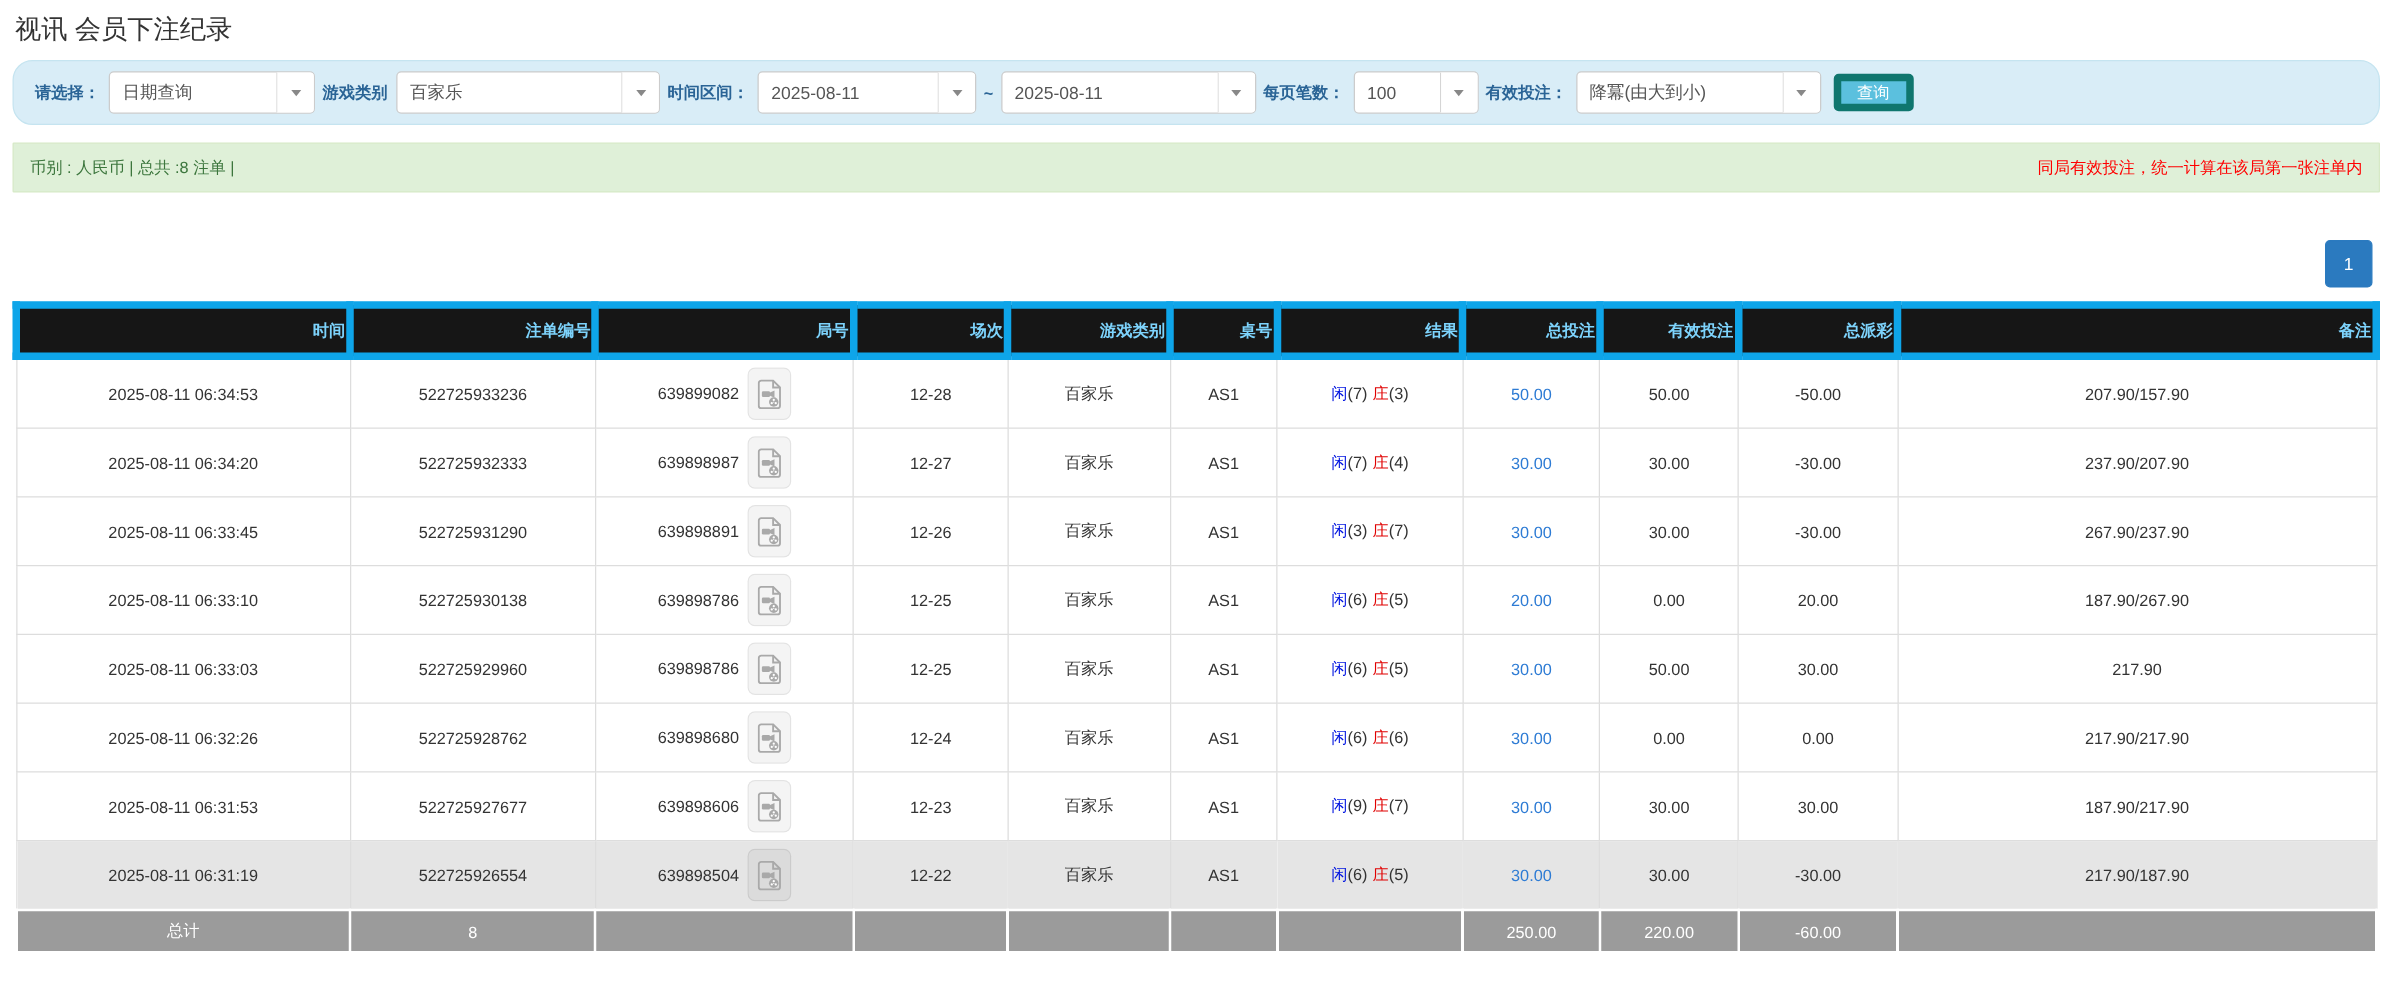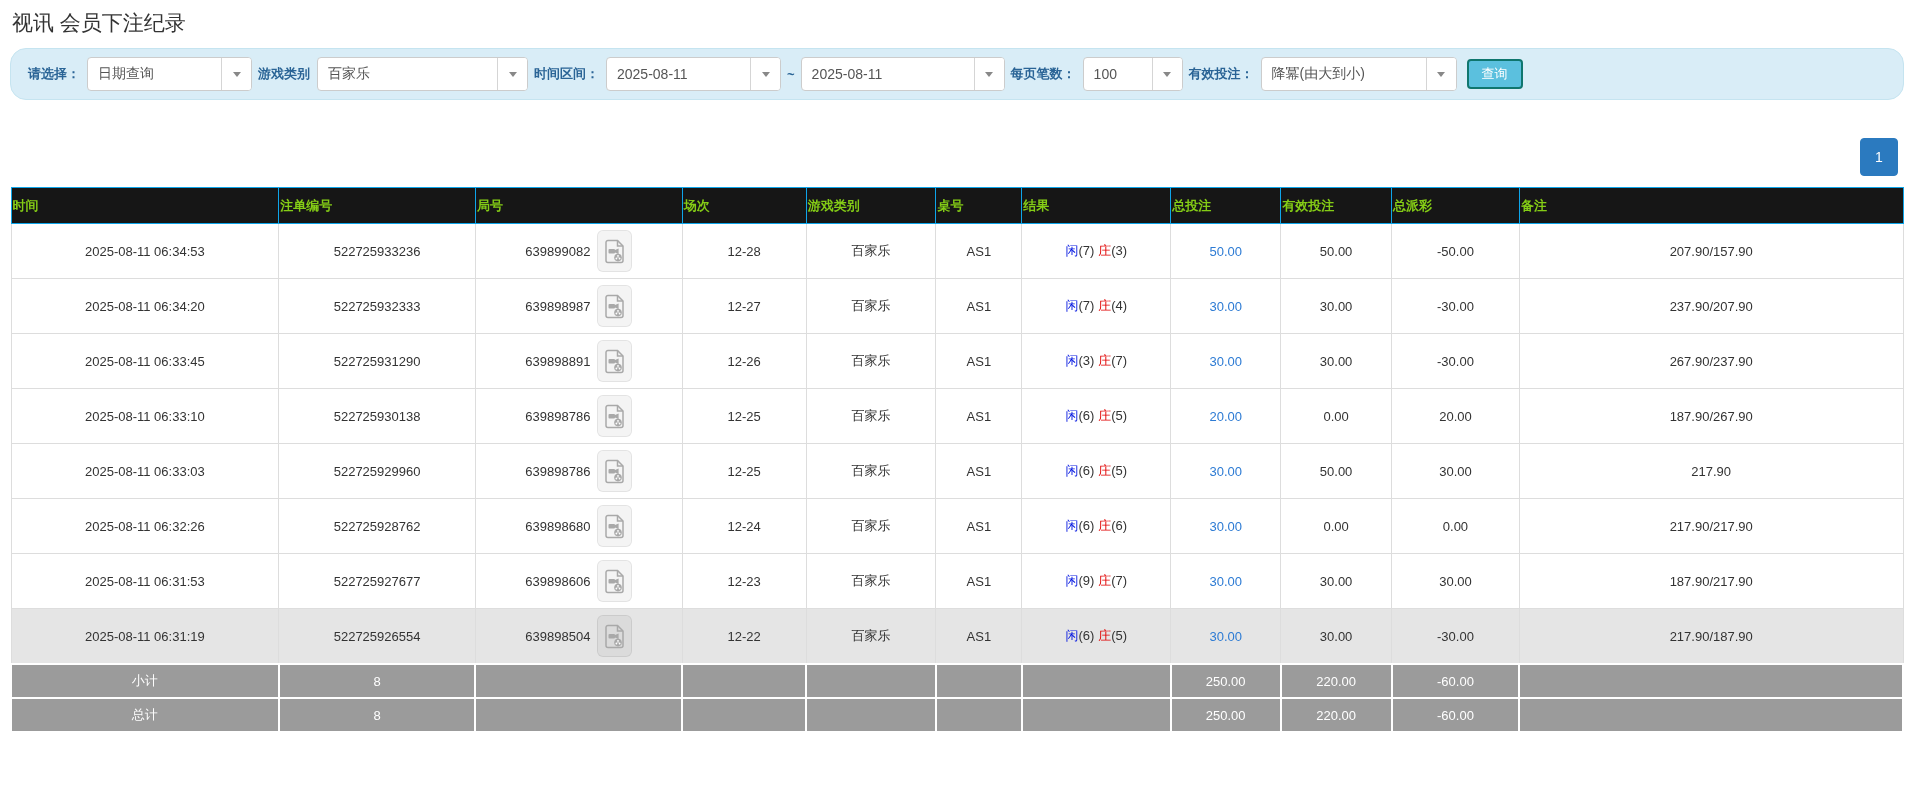--- a/index.html
+++ b/index.html
@@ -24,21 +24,21 @@
   }
   .select .txt{flex:1;padding:0 10px;font-size:14px;color:#555;overflow:hidden;text-align:left;}
   .select .caret-box{
     width:29px;align-self:stretch;border-left:1px solid #d5d5d5;display:flex;
     align-items:center;justify-content:center;background:#fff;border-radius:0 3px 3px 0;
   }
   .caret{width:0;height:0;border-left:4px solid transparent;border-right:4px solid transparent;border-top:5px solid #888;}
   .w-select{width:165px;} .w-game{width:211px;} .w-date1{width:175px;} .w-date2{width:204px;}
   .w-size{width:100px;} .w-sort{width:196px;}
   .search-btn{
-    background:#5bc0de;border:2px solid #0f766e;color:#fff;border-radius:4px;
+    background:#5bc0de;border:6px solid #0f766e;color:#fff;border-radius:4px;
     height:30px;padding:0 13px;font-size:13px;margin-left:10px;cursor:pointer;
   }
 
   
   .summary-bar{
     background:#dff0d8;border:1px solid #d6e9c6;height:40px;display:flex;
     align-items:center;justify-content:space-between;padding:0 13px;box-sizing:border-box;
     font-size:13px;border-radius:1px;
   }
   .summary-left{color:#3c763d;}
@@ -47,22 +47,22 @@
   
   .pagination{margin-top:38px;margin-bottom:13px;text-align:right;padding-right:6px;height:36px;}
   .page-btn{
     display:inline-flex;align-items:center;justify-content:center;width:36px;height:36px;
     background:#2b7abf;color:#fff;font-size:14px;border:1px solid #2b7abf;border-radius:4px;cursor:pointer;
   }
 
   
   table.records{width:100%;border-collapse:collapse;font-size:13px;table-layout:fixed;}
   table.records th{
-    background:#161616;color:#84cc16;font-weight:bold;height:33px;
-    border:1px solid #0ea5e9;text-align:left;
+    background:#161616;color:#7dd3fc;font-weight:bold;height:33px;
+    border:6px solid #0ea5e9;text-align:right;
   }
   table.records td{
     height:52px;text-align:center;border:1px solid #ddd;color:#333;background:#fff;
     overflow:hidden;
   }
   tr.hl td{background:#e5e5e5;}
   tr.foot td{
     background:#9b9b9b;color:#fff;border:2px solid #fff;height:30px;font-size:13px;
   }
   .res-player{color:#0014e0;}
@@ -129,20 +129,24 @@
     <span class="select w-sort">
       <span class="txt">降冪(由大到小)</span>
       <span class="caret-box">
           <span class="caret"></span>
         </span>
     </span>
 
     <button class="search-btn">查询</button>
   </div>
 
+  <div class="summary-bar">
+    <span class="summary-left">币别 : 人民币 | 总共 :8 注单 |</span>
+    <span class="summary-right">同局有效投注，统一计算在该局第一张注单内</span>
+  </div>
 
   <div class="pagination">
     <span class="page-btn">1</span>
   </div>
 
   <table class="records">
     <colgroup>
       <col style="width:14.15%">
         <col style="width:10.40%">
         <col style="width:10.93%">
@@ -365,41 +369,28 @@
           <td>12-22</td>
           <td>百家乐</td>
           <td>AS1</td>
           <td><span class="res-player">闲</span><span class="res-score">(6)</span><span class="res-banker">庄</span><span class="res-score">(5)</span></td>
           <td><span class="bet-link">30.00</span></td>
           <td>30.00</td>
           <td class="neg">-30.00</td>
           <td>217.90/187.90</td>
         </tr>
         <tr class="foot">
-          <td>小计</td>
+          <td>总计</td>
           <td>8</td>
           <td></td>
           <td></td>
           <td></td>
           <td></td>
           <td></td>
           <td>250.00</td>
           <td>220.00</td>
           <td class="foot-neg">-60.00</td>
           <td></td>
         </tr>
-        <tr class="foot">
-          <td>总计</td>
-          <td>8</td>
-          <td></td>
-          <td></td>
-          <td></td>
-          <td></td>
-          <td></td>
-          <td>250.00</td>
-          <td>220.00</td>
-          <td class="foot-neg">-60.00</td>
-          <td></td>
-        </tr>
       </tbody>
   </table>
 
 </div>
 
 </body></html>

